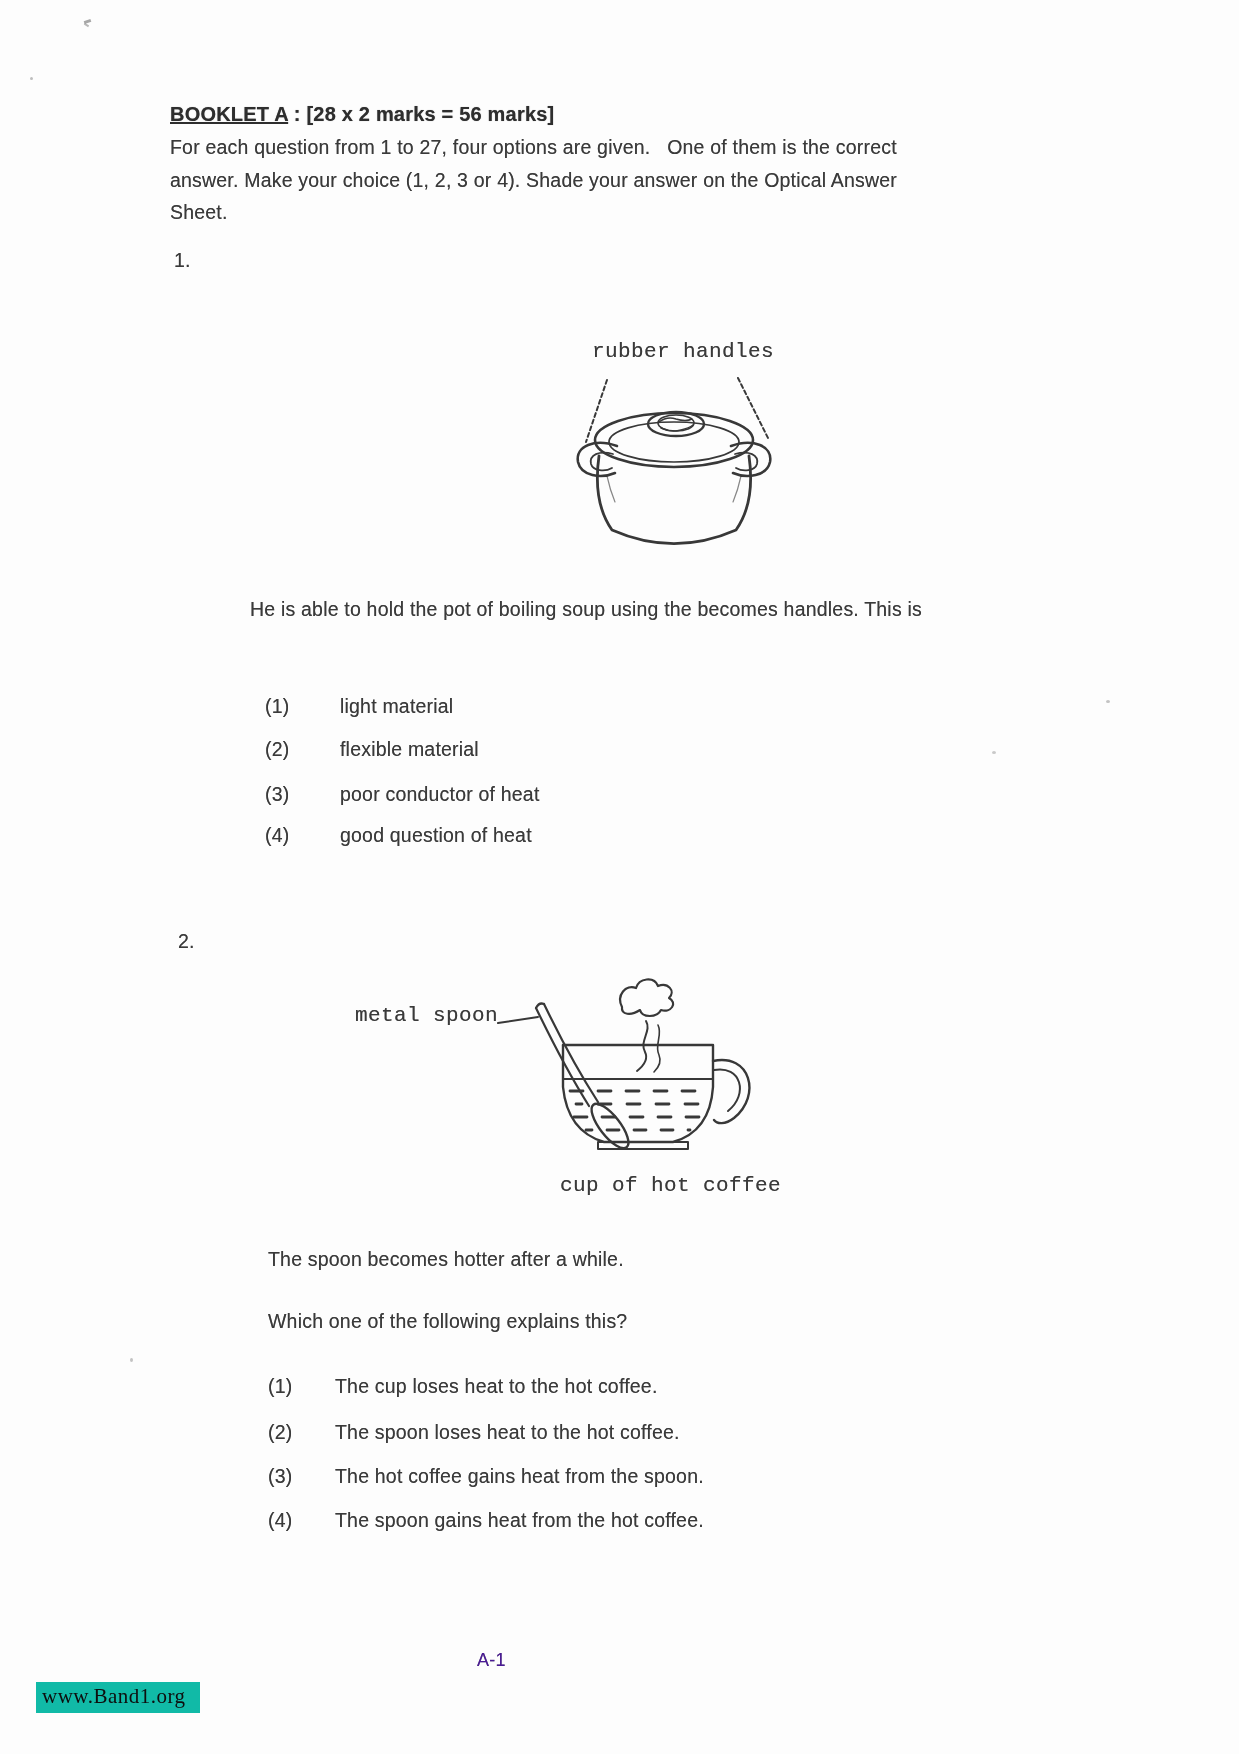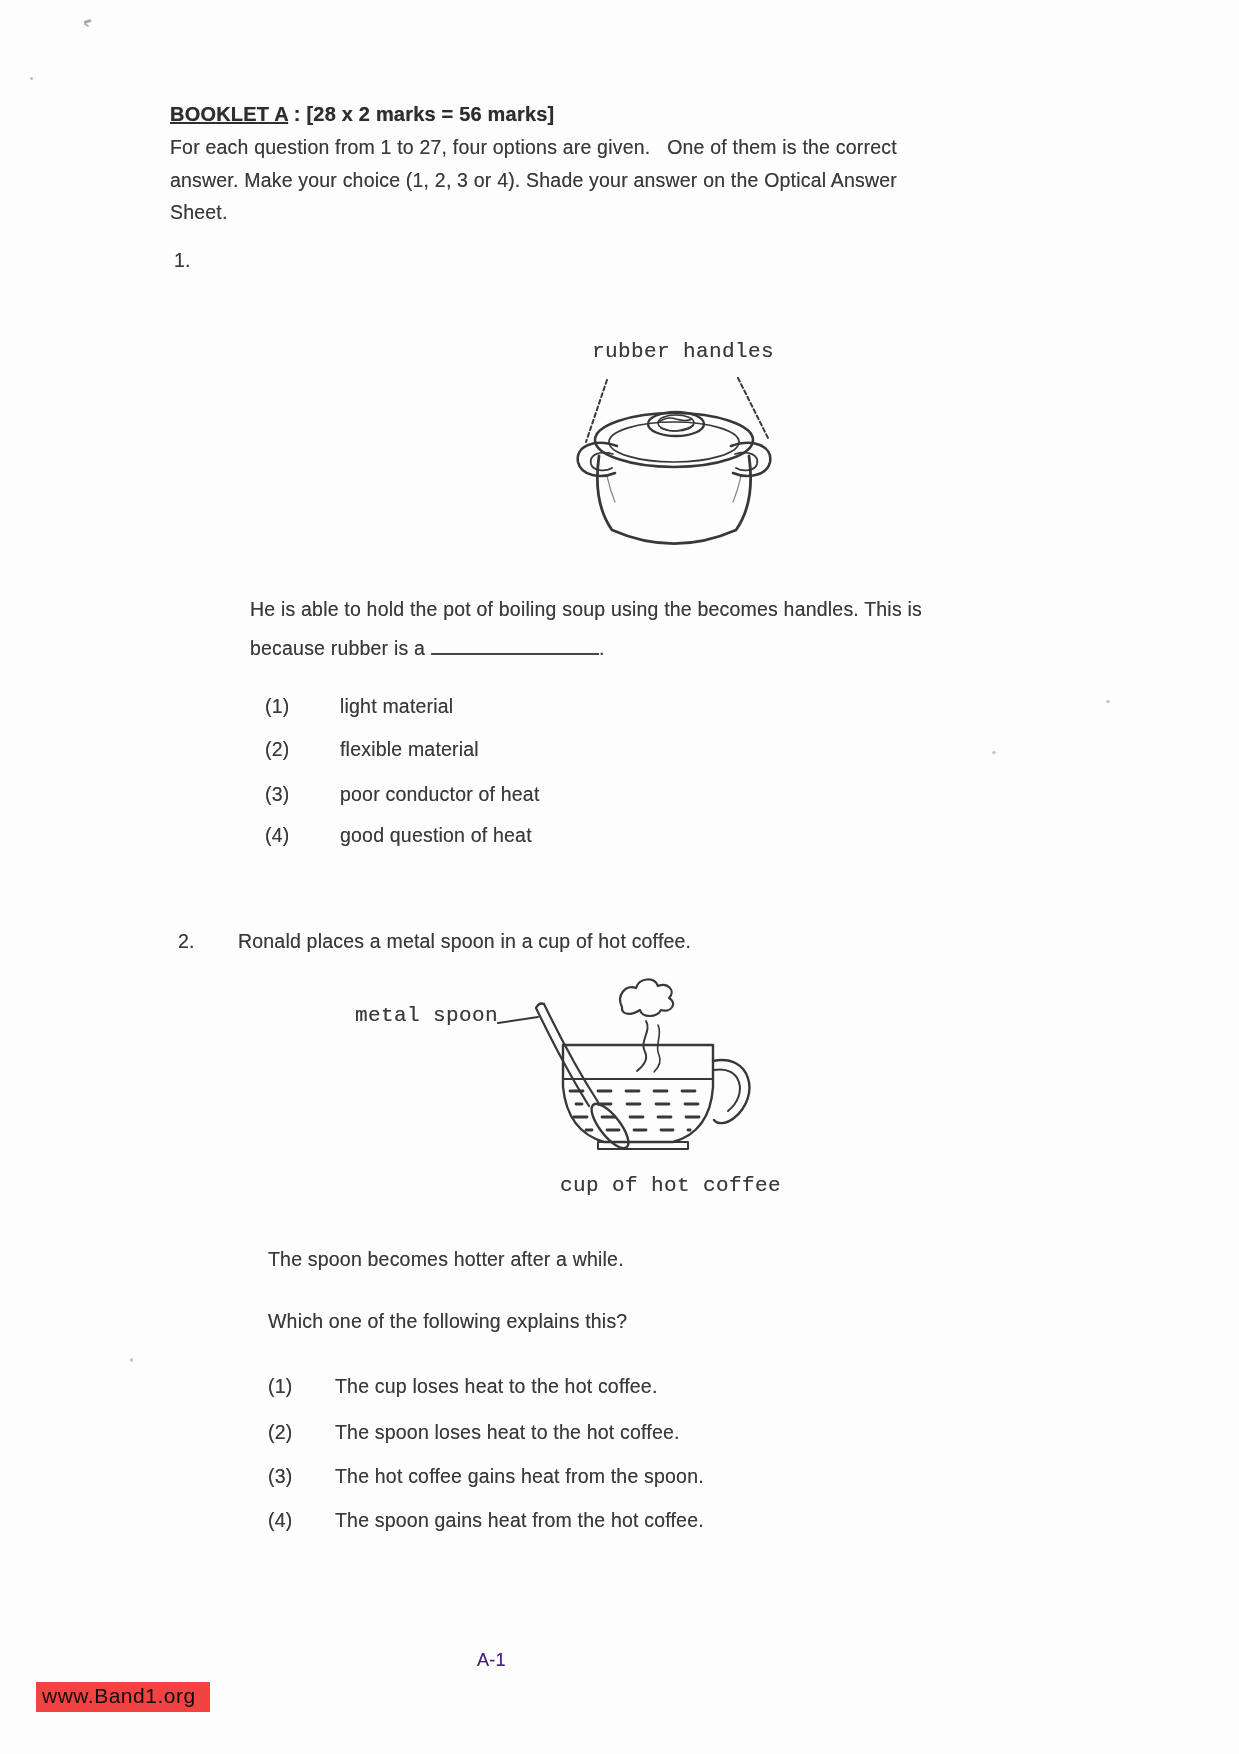--- a/index.html
+++ b/index.html
@@ -38,24 +38,24 @@
     height:18px;
     vertical-align:baseline;
     margin-left:6px;
   }
   .optnum{position:absolute;}
   .optlabel{position:absolute;}
   .pagenum{font-size:18px;color:#4c1d95;}
   .watermark{
     position:absolute;
     left:36px;top:1682px;
-    font-family:Liberation Sans, sans-serif;
+    font-family:Liberation Serif, serif;
     font-size:21px;
     color:#111;
-    background:#ef4444;
+    background:#14b8a6;
     padding:2px 14px 4px 6px;
     letter-spacing:0.5px;
   }
   .speck{position:absolute;background:#8a8a8a;border-radius:50%;}
   svg{position:absolute;overflow:visible;}
 </style>
 </head>
 <body>
 
 <div class="page">
@@ -87,33 +87,31 @@
       <path d="M62,110 C40,102 20,110 23,126 C26,140 46,143 60,137" stroke-width="2.6"></path>
       <path d="M58,118 C44,114 34,119 36,128 C38,135 50,136 57,132" stroke-width="1.8"></path>
       <path d="M176,110 C198,102 218,110 215,126 C212,140 192,143 178,137" stroke-width="2.6"></path>
       <path d="M180,118 C194,114 204,119 202,128 C200,135 188,136 181,132" stroke-width="1.8"></path>
       <path d="M44,120 C40,148 43,174 57,194 C98,212 140,212 181,194 C195,174 198,148 194,120" stroke-width="2.8"></path>
       <path d="M52,140 q3,14 8,26 M186,140 q-3,14 -8,26" stroke-width="1.2" opacity="0.6"></path>
     </g>
   </svg>
 
   <div class="txt" style="left:250px;top:598px;">He is able to hold the pot of boiling soup using the becomes handles. This is</div>
-  <div class="txt" style="left:250px;top:635px;"><span>because rubber is a</span><span class="blank"></span><span>.</span></div>
 
   <div class="txt optnum" style="left:265px;top:695px;">(1)</div>
   <div class="txt optlabel" style="left:340px;top:695px;">light material</div>
   <div class="txt optnum" style="left:265px;top:738px;">(2)</div>
   <div class="txt optlabel" style="left:340px;top:738px;">flexible material</div>
   <div class="txt optnum" style="left:265px;top:783px;">(3)</div>
   <div class="txt optlabel" style="left:340px;top:783px;">poor conductor of heat</div>
   <div class="txt optnum" style="left:265px;top:824px;">(4)</div>
   <div class="txt optlabel" style="left:340px;top:824px;">good question of heat</div>
 
   <div class="txt" style="left:178px;top:930px;">2.</div>
-  <div class="txt" style="left:238px;top:930px;">Ronald places a metal spoon in a cup of hot coffee.</div>
 
   <div class="txt figlabel" style="left:355px;top:1004px;">metal spoon</div>
   <svg style="left:470px;top:975px;" width="310" height="200" viewBox="0 0 310 200">
     <g fill="none" stroke="#3a3a3a" stroke-linecap="round" stroke-linejoin="round">
       <line x1="28" y1="48" x2="68" y2="42" stroke-width="2"></line>
       <path d="M66,33 C80,62 97,96 119,131" stroke-width="2.2"></path>
       <path d="M74,29 C88,58 106,93 128,127" stroke-width="2.2"></path>
       <path d="M66,33 Q69,27 74,29" stroke-width="2.2"></path>
       <ellipse cx="140" cy="151" rx="27" ry="10" stroke-width="2.4" transform="rotate(52 140 151)"></ellipse>
       <path d="M152,32 C146,20 156,9 166,13 C169,3 184,1 188,11 C198,7 206,16 199,23 C208,28 201,38 191,35 C187,43 172,43 170,35 C161,41 151,40 152,32 Z" stroke-width="2.2"></path>

